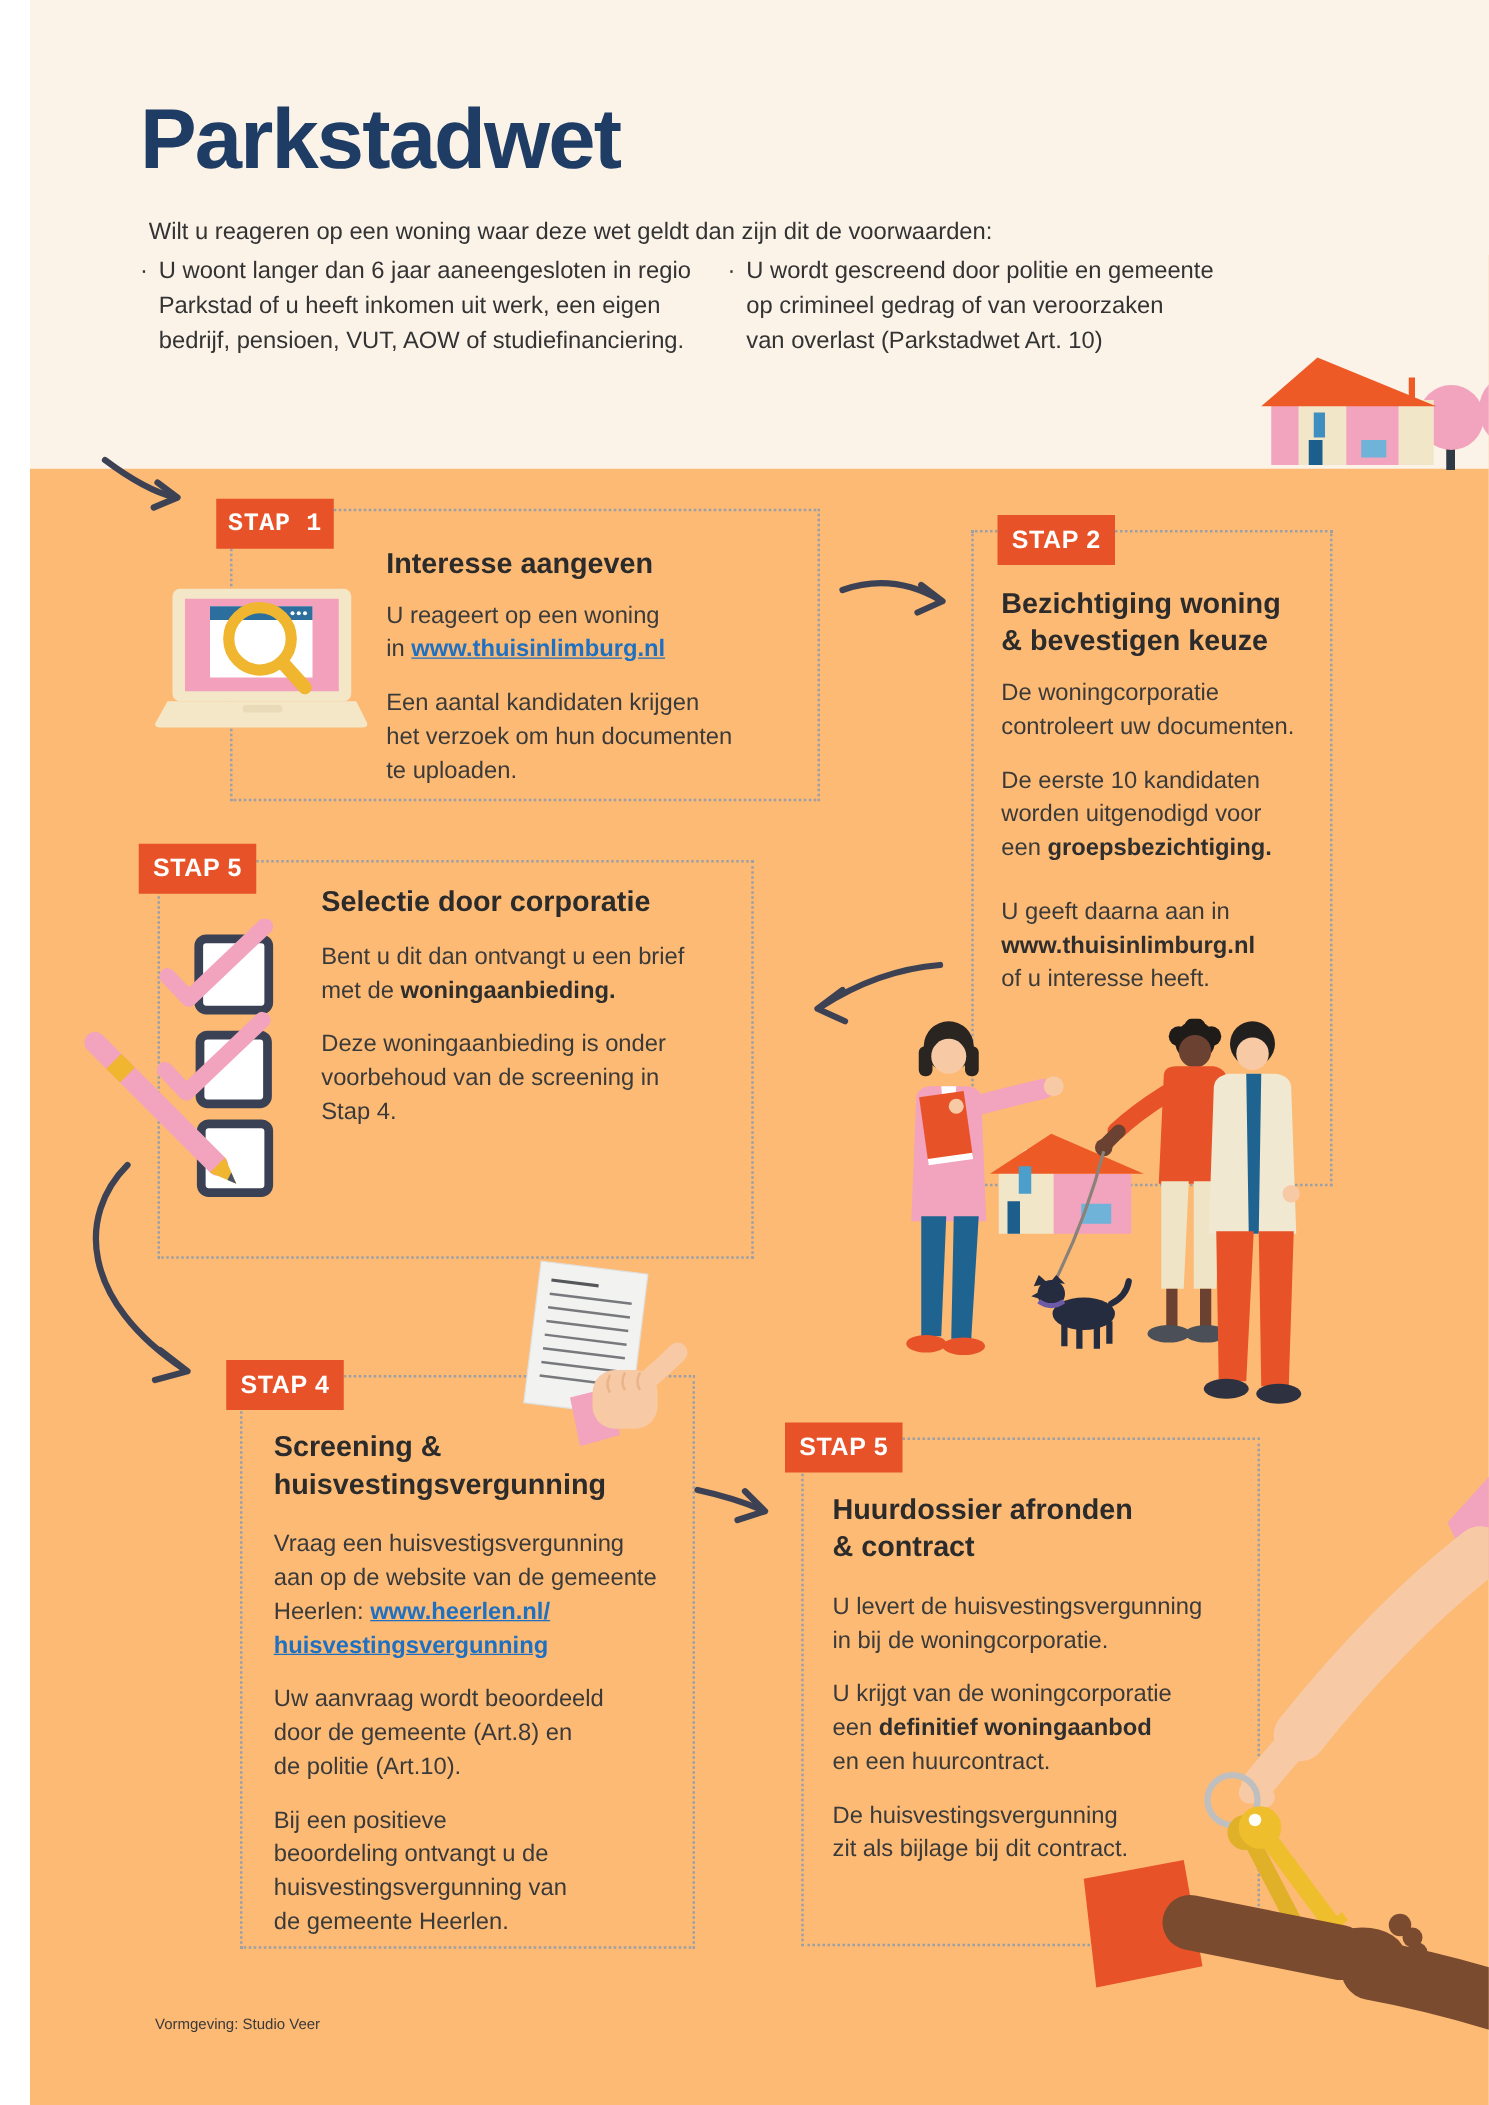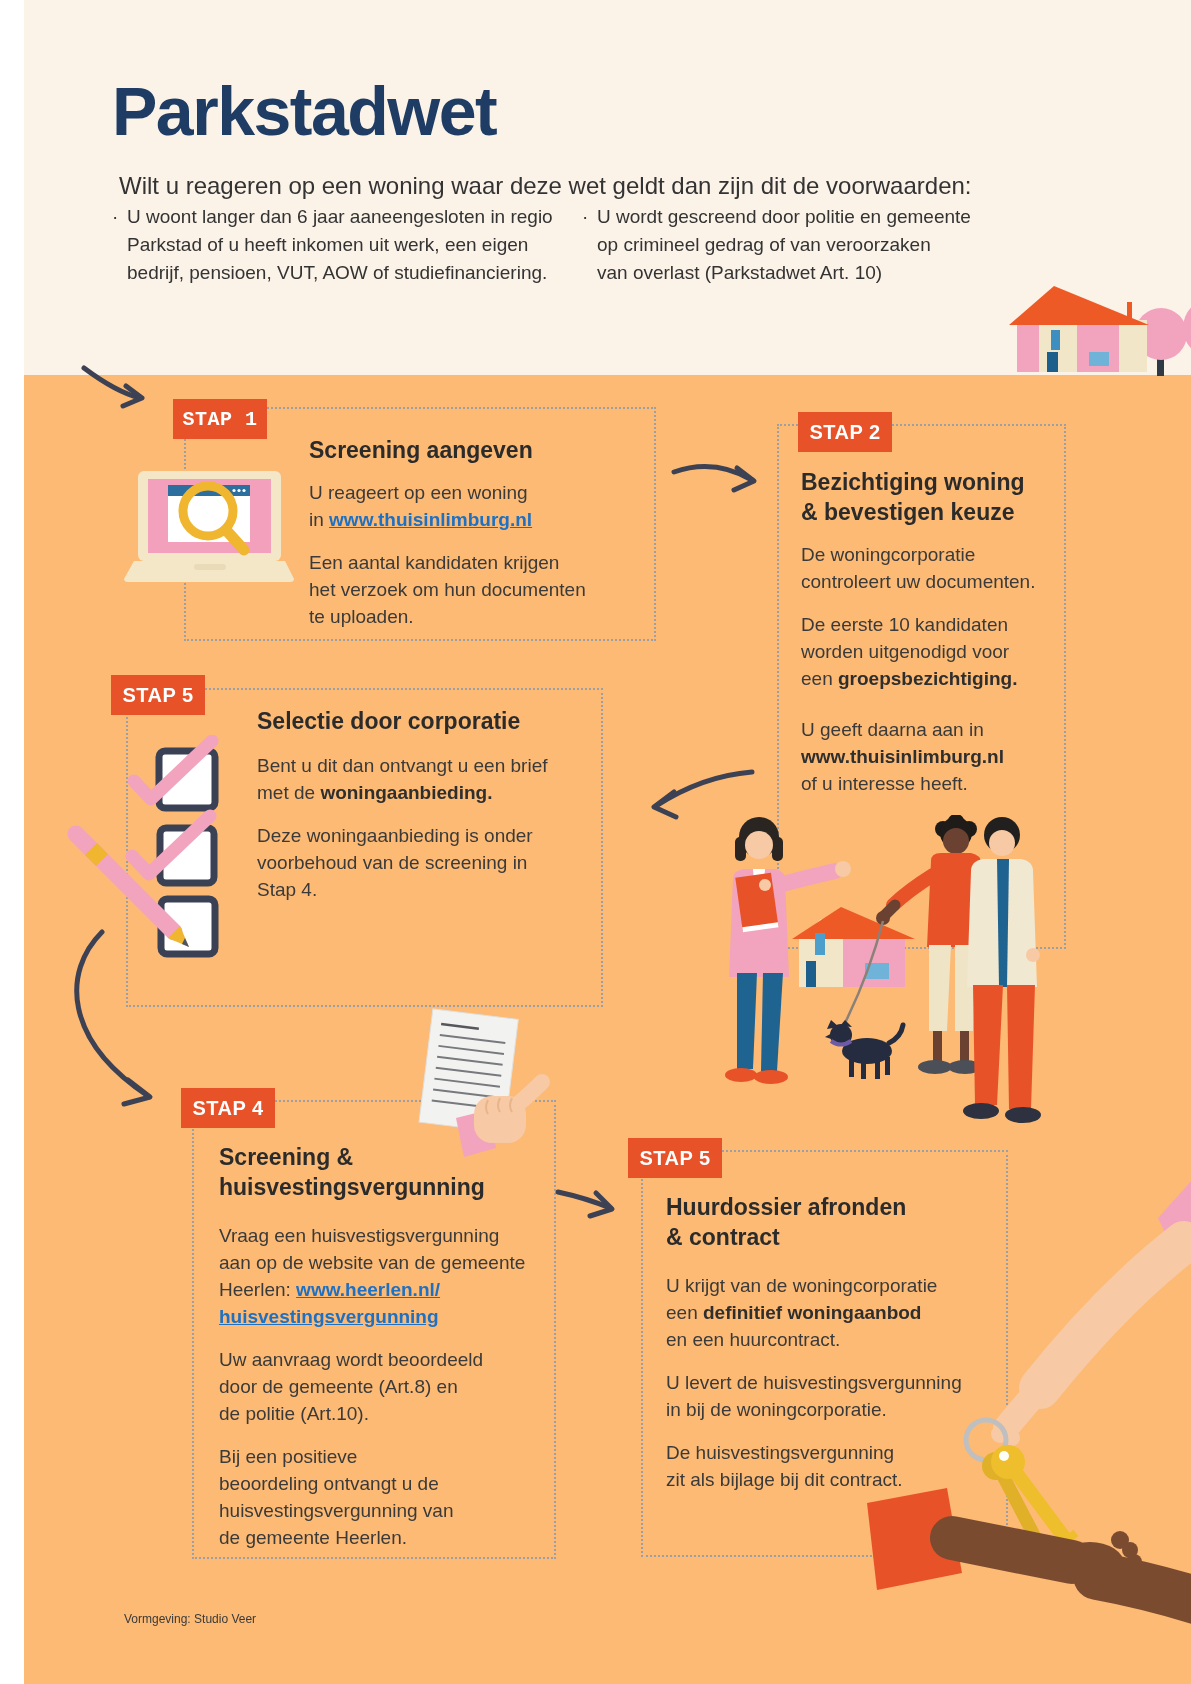--- a/index.html
+++ b/index.html
@@ -1,21 +1,21 @@
 <!DOCTYPE html>
 <html><head>
 <meta charset="utf-8">
 <style>
   html,body{margin:0;padding:0;background:#fff;font-family:"Liberation Sans",sans-serif;}
   .canvas{position:relative;width:1191px;height:1684px;background:#fdba74;overflow:hidden;margin-left:24px;}
 
   .header-bg{position:absolute;left:0;top:0;width:1191px;height:375px;background:#FBF2E8;}
   .h1{position:absolute;left:88px;top:72px;font-size:68px;font-weight:700;color:#1E3C64;letter-spacing:-1.5px;z-index:2;}
   .headline{position:absolute;left:556px;top:86px;font-size:26px;font-weight:700;color:#1E3C64;line-height:34px;z-index:2;}
-  .intro{position:absolute;left:95px;top:172px;font-size:24px;color:#333;line-height:27px;z-index:2;}
+  .intro{position:absolute;left:95px;top:172px;font-size:19px;color:#333;line-height:27px;z-index:2;}
   .bullet{position:absolute;display:flex;font-size:19px;color:#333;line-height:28px;z-index:2;}
   .bullet .marker{width:15px;flex:none;}
   .bullet .btext{white-space:pre-line;}
   #bullet1{left:88px;top:203px;width:460px;}
   #bullet2{left:558px;top:203px;width:420px;}
 
   .box{position:absolute;border:2px dotted #9AA0A6;z-index:1;}
   #box1{left:160px;top:407px;width:468px;height:230px;}
   #box2{left:753px;top:424px;width:285px;height:521px;}
   #box3{left:102px;top:688px;width:473px;height:315px;}
@@ -101,21 +101,21 @@
   <div class="box" id="box4"></div>
   <div class="box" id="box5"></div>
 
   <div class="badge" id="badge1">STAP 1</div>
   <div class="badge" id="badge2">STAP 2</div>
   <div class="badge" id="badge3">STAP 5</div>
   <div class="badge" id="badge4">STAP 4</div>
   <div class="badge" id="badge5">STAP 5</div>
 
   <div class="step-text" id="step1-text">
-    <div class="step-title">Screening aangeven</div>
+    <div class="step-title">Interesse aangeven</div>
     <p class="para"><span>U reageert op een woning
 in </span><span class="link">www.thuisinlimburg.nl</span></p>
     <p class="para">Een aantal kandidaten krijgen
 het verzoek om hun documenten
 te uploaden.</p>
   </div>
 
   <div class="step-text" id="step2-text">
     <div class="step-title">
       <span>Bezichtiging woning</span><br>
@@ -155,25 +155,25 @@
 beoordeling ontvangt u de
 huisvestingsvergunning van
 de gemeente Heerlen.</p>
   </div>
 
   <div class="step-text" id="step5-text">
     <div class="step-title">
       <span>Huurdossier afronden</span><br>
       <span>&amp; contract</span>
     </div>
+    <p class="para">U levert de huisvestingsvergunning
+in bij de woningcorporatie.</p>
     <p class="para"><span>U krijgt van de woningcorporatie
 een </span><span class="b">definitief woningaanbod</span><span>
 en een huurcontract.</span></p>
-    <p class="para">U levert de huisvestingsvergunning
-in bij de woningcorporatie.</p>
     <p class="para">De huisvestingsvergunning
 zit als bijlage bij dit contract.</p>
   </div>
 
   <svg id="laptop-illu" class="illu" width="172" height="150" viewBox="0 0 172 150">
     <rect x="16" y="38" width="143" height="90" rx="6" fill="#F4E7C8"></rect>
     <rect x="26" y="46" width="123" height="74" fill="#F2A0BC"></rect>
     <rect x="46" y="52" width="82" height="57" fill="#FFFFFF"></rect>
     <rect x="46" y="52" width="82" height="11" fill="#2C6E9E"></rect>
     <circle cx="112" cy="57.5" r="1.6" fill="#fff"></circle>

